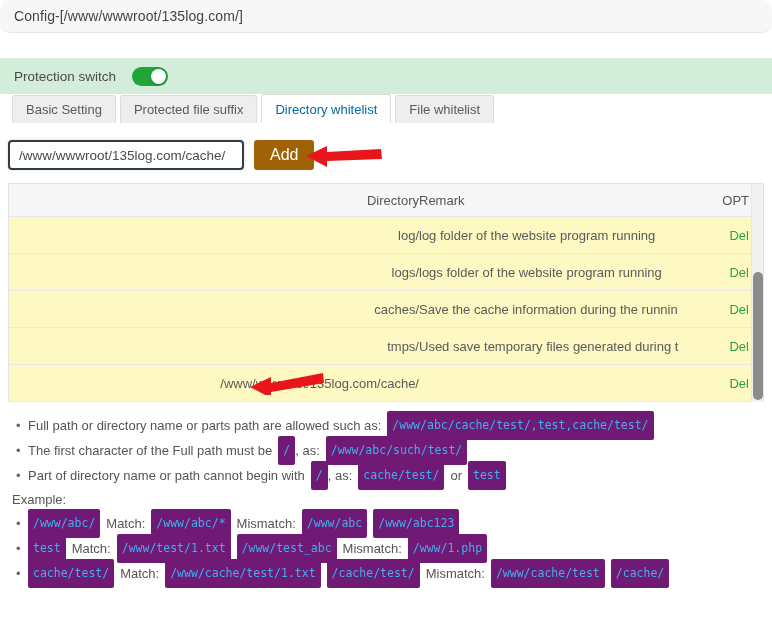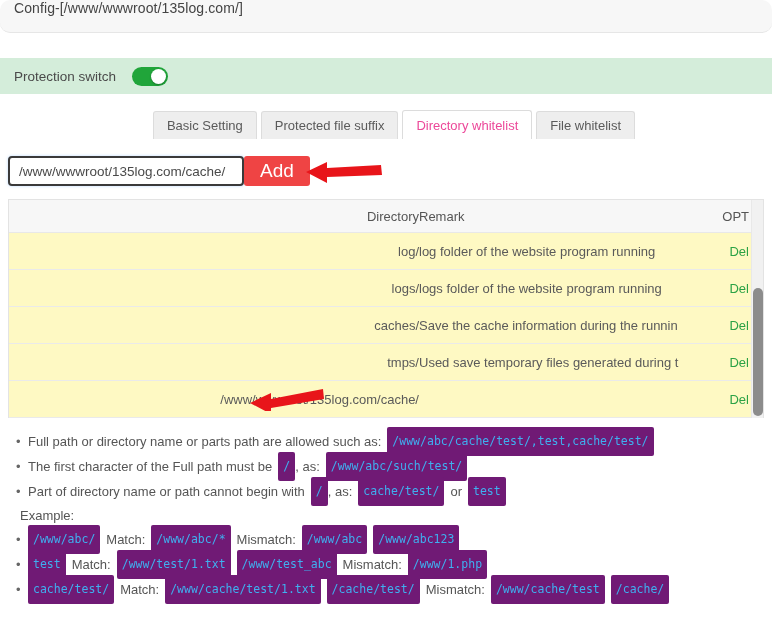--- a/index.html
+++ b/index.html
@@ -11,21 +11,21 @@
     color: #5a5a5a;
     overflow: hidden;
   }
 
   
   .titlebar {
     height: 33px;
     background: #f7f7f7;
     border-bottom: 1px solid #e6e6e6;
     display: flex;
-    align-items: flex-start;
+    align-items: center;
     padding: 0 14px;
     border-radius: 10px;
   }
   .titlebar-text {
     font-size: 14px;
     color: #444;
     letter-spacing: .1px;
   }
 
   
@@ -54,27 +54,25 @@
     position: absolute;
     top: 2px; left: 19px;
     width: 15px; height: 15px;
     border-radius: 50%;
     background: #fff;
     box-shadow: 0 1px 2px rgba(0,0,0,.28);
   }
 
   
   .tabs {
-    margin-top: 16px;
-    padding-left: 20px;
+    padding-left: 12px;
     height: 29px;
     display: flex;
     align-items: flex-end;
     position: relative;
-    justify-content: center;
   }
   .tabs::after {
     content: "";
     position: absolute;
     left: 0; right: 0; bottom: 0;
     height: 1px;
     background: transparent;
   }
   .tab {
     height: 28px;
@@ -86,21 +84,21 @@
     background: #eeeeee;
     border: 1px solid #dcdcdc;
     border-bottom: none;
     border-radius: 3px 3px 0 0;
     margin-right: 4px;
     cursor: pointer;
     white-space: nowrap;
   }
   .tab.active {
     background: #ffffff;
-    color: #ec4899;
+    color: #0369a1;
     border-color: #dcdcdc;
     height: 29px;
   }
 
   
   .addrow {
     margin-top: 16px;
     padding-left: 8px;
     display: flex;
     align-items: center;
@@ -114,25 +112,26 @@
     border-radius: 4px;
     padding: 0 9px;
     font-size: 13.5px;
     font-family: "Liberation Sans", sans-serif;
     color: #4a4a4a;
     background: #fff;
     outline: none;
     box-shadow: 0 0 3px rgba(130,190,255,.55);
   }
   .add-btn {
+    margin-left: 10px;
     height: 30px;
     padding: 0 16px;
-    background: #ef4444;
+    background: #a16207;
     color: #fff;
-    font-size: 19px;
+    font-size: 16px;
     border: none;
     border-radius: 3px;
     cursor: pointer;
     font-family: "Liberation Sans", sans-serif;
   }
   .arrow-add {
     position: absolute;
     left: 305px;
     top: 4px;
   }
@@ -221,21 +220,21 @@
   code {
     font-family: "DejaVu Sans Mono", monospace;
     font-size: 11.5px;
     background: #701a75;
     color: #3fb0f0;
     padding: 2px 5px;
     border-radius: 2px;
     white-space: pre;
   }
   .example-label {
-    margin: 1px 0 0 8px;
+    margin: 1px 0 0 0;
     line-height: 22px;
     font-size: 13px;
     color: #555;
   }
   .gap { display: inline-block; width: 6px; }
 </style>
 </head>
 <body>
 
 <div class="titlebar">

